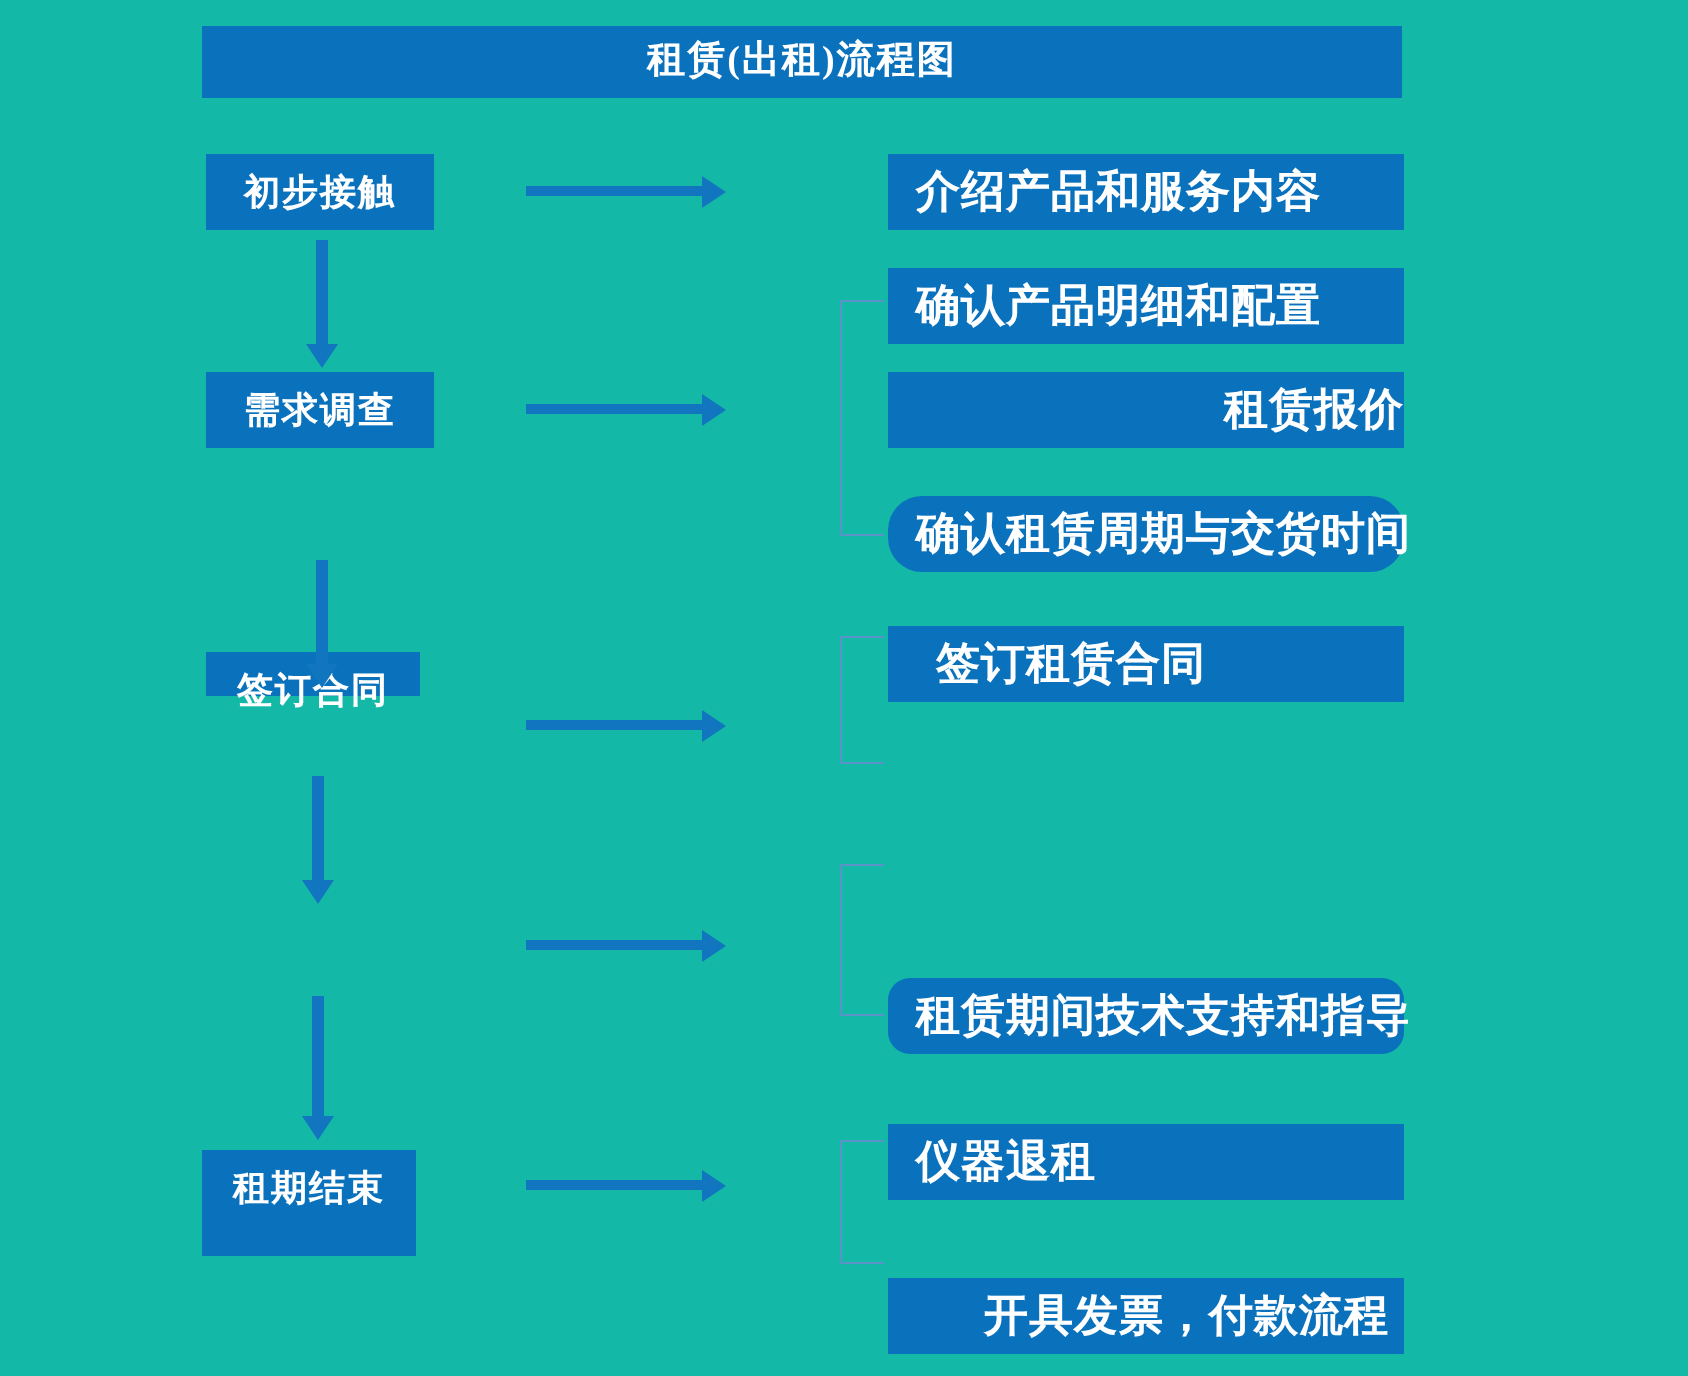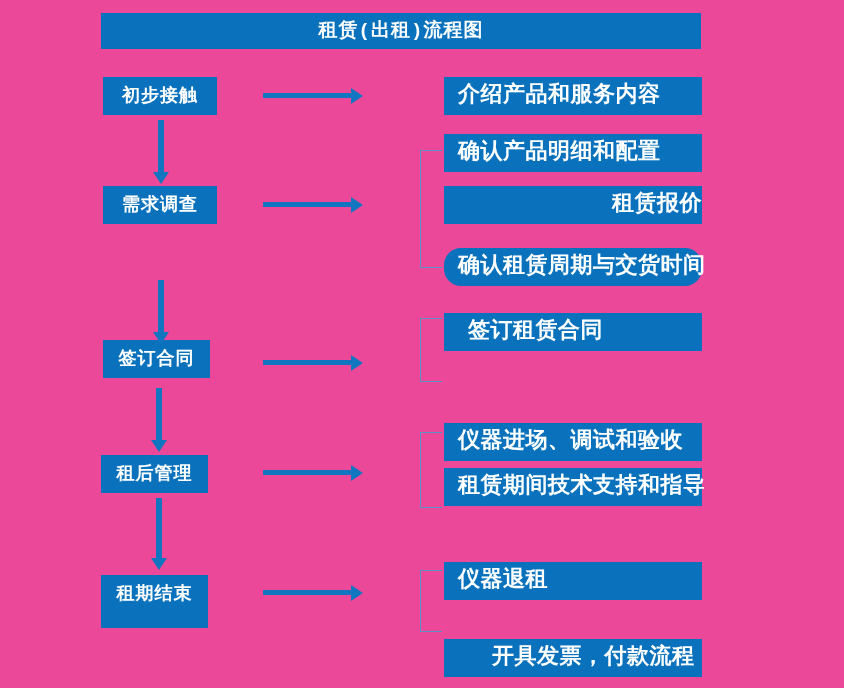--- a/index.html
+++ b/index.html
@@ -10,22 +10,21 @@
   body {
     width: 844px;
     height: 688px;
     font-family: "Liberation Serif", "DejaVu Serif", serif;
     overflow: hidden;
   }
   #canvas {
     position: relative;
     width: 844px;
     height: 688px;
-    background: #ec4899;
-    font-family: Liberation Mono, monospace;
+    background: #14b8a6;
   }
 
   
   .title-bar {
     position: absolute;
     left: 101px;
     top: 13px;
     width: 600px;
     height: 36px;
     background: #0a72bd;
@@ -126,23 +125,22 @@
 <body>
 
 <div id="canvas">
 
   <div class="title-bar">租赁(出租)流程图</div>
 
   <div class="stage-box" style="left:103px; top:77px; width:114px; height:38px; line-height:38px;">初步接触</div>
 
   <div class="stage-box" style="left:103px; top:186px; width:114px; height:38px; line-height:38px;">需求调查</div>
 
-  <div class="stage-box" style="left:103px; top:340px; width:107px; height:38px; line-height:38px;">签订合同</div>
-
-  <div class="stage-box" style="left:101px; top:455px; width:107px; height:38px; line-height:38px;">租后管理</div>
+  <div class="stage-box" style="left:103px; top:326px; width:107px; height:22px; line-height:38px;">签订合同</div>
+
 
   <div class="stage-box" style="left:101px; top:575px; width:107px; height:53px; line-height:38px;">租期结束</div>
 
   <div class="v-arrow" style="left:152px; top:120px; height:64px;">
     <div class="shaft" style="height:52px;"></div>
     <div class="head" style="top:52px;"></div>
   </div>
 
   <div class="v-arrow" style="left:152px; top:280px; height:64px;">
     <div class="shaft" style="height:52px;"></div>
@@ -196,21 +194,20 @@
 
   <div class="detail-box" style="top:134px;">确认产品明细和配置</div>
 
   <div class="detail-box" style="top:186px;text-align:right;">租赁报价</div>
 
   <div class="detail-box" style="top:248px;border-radius:17px;">确认租赁周期与交货时间</div>
 
   <div class="detail-box" style="top:313px;padding-left:24px;">签订租赁合同</div>
 
 
-  <div class="detail-box" style="top:423px;">仪器进场、调试和验收</div>
-
-  <div class="detail-box" style="top:468px;">租赁期间技术支持和指导</div>
+
+  <div class="detail-box" style="top:489px;border-radius:11px;">租赁期间技术支持和指导</div>
 
   <div class="detail-box" style="top:562px;">仪器退租</div>
 
   <div class="detail-box" style="top:639px;padding-left:48px;">开具发票，付款流程</div>
 
 </div>
 
 </body></html>

